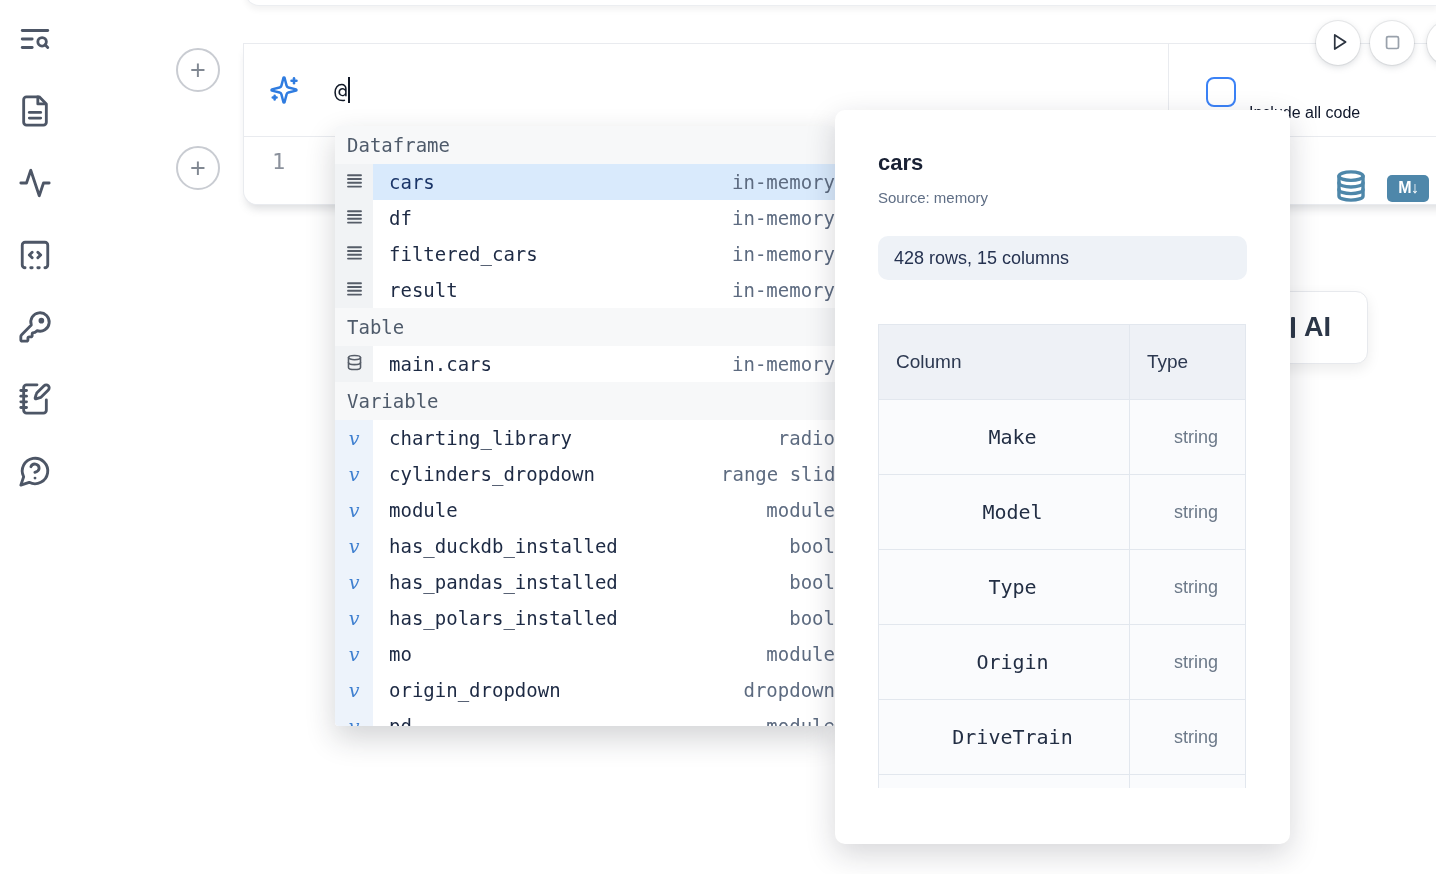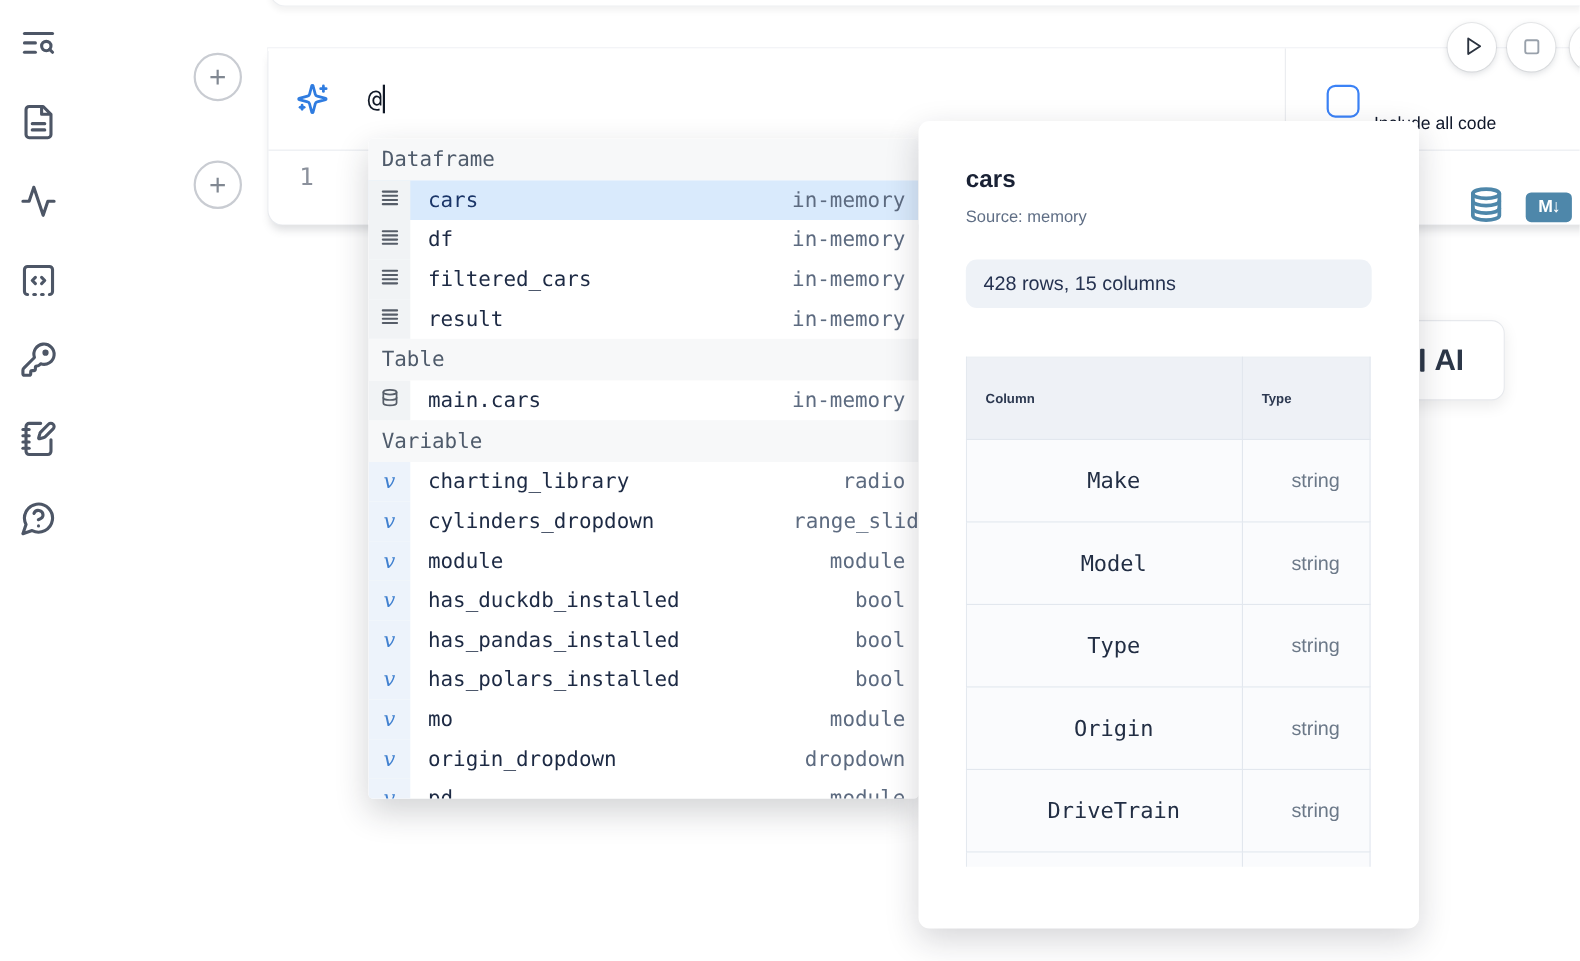--- a/index.html
+++ b/index.html
@@ -76,21 +76,21 @@
     background:#fff;border-radius:4px;box-shadow:0 12px 30px rgba(30,35,45,.20);
     z-index:20;font-family:"DejaVu Sans Mono",monospace;font-size:19px;
   }
   .ac-header{height:38px;line-height:38px;background:#f7f8f9;color:#4f5b6b;padding-left:12px;}
   .ac-item{display:flex;height:36px;align-items:center;background:#fff;cursor:pointer;}
   .ac-gutter{width:38px;height:36px;flex:0 0 auto;background:#f1f3f5;display:flex;align-items:center;justify-content:center;}
   .ac-gutter.var{background:#edf3fb;}
   .ac-gutter svg{width:17px;height:17px;stroke:#565d68;fill:none;stroke-width:1.9;stroke-linecap:round;}
   .var-glyph{font-family:"DejaVu Serif",serif;font-style:italic;font-size:19px;color:#4080d0;}
   .ac-name{margin-left:16px;color:#1d2a44;white-space:nowrap;}
-  .ac-type{margin-left:auto;padding-right:12px;color:#5d6b80;white-space:nowrap;}
+  .ac-type{margin-left:auto;padding-right:0;color:#5d6b80;white-space:nowrap;}
   .ac-item.selected{background:#d9eafc;}
   .ac-item.selected .ac-name{color:#1a3568;}
   .ac-type.clip{display:inline-block;max-width:114px;overflow:hidden;padding-right:0;text-align:left;}
 
   
   .ai-card{
     position:absolute;left:1096px;top:291px;width:270px;height:71px;
     background:#fff;border:1px solid #e7e9ed;border-radius:12px;
     box-shadow:0 5px 14px rgba(0,0,0,.08);z-index:10;
     display:flex;align-items:center;cursor:pointer;
@@ -106,21 +106,21 @@
   }
   .pv-title{margin-top:40px;font-size:22px;font-weight:bold;color:#192134;}
   .pv-source{margin-top:13px;font-size:15px;color:#5f6e85;}
   .pv-badge{
     margin-top:30px;height:44px;line-height:44px;background:#eef2f7;border-radius:10px;
     padding-left:16px;font-size:18px;color:#253250;
   }
   .pv-table-wrap{margin-top:44px;height:464px;overflow:hidden;}
   table.pv{border-collapse:collapse;width:368px;table-layout:fixed;}
   table.pv th,table.pv td{border:1px solid #e2e7ee;padding:0 0 0 17px;text-align:left;}
-  table.pv th{height:74px;background:#eef1f6;font-size:12px;font-weight:bold;color:#2c3850;}
+  table.pv th{height:74px;background:#eef1f6;font-size:19px;font-weight:normal;color:#2c3850;}
   table.pv td{height:74px;background:#fafbfd;text-align:center;}
   td.col-name{font-family:"DejaVu Sans Mono",monospace;font-size:20px;color:#222e44;}
   td.col-type{font-size:18px;color:#6b7888;}
   .w-col{width:233px;}
 </style>
 </head>
 <body>
 
 <aside class="sidebar">
   <button class="sb-btn"><span><svg viewBox="0 0 24 24">

